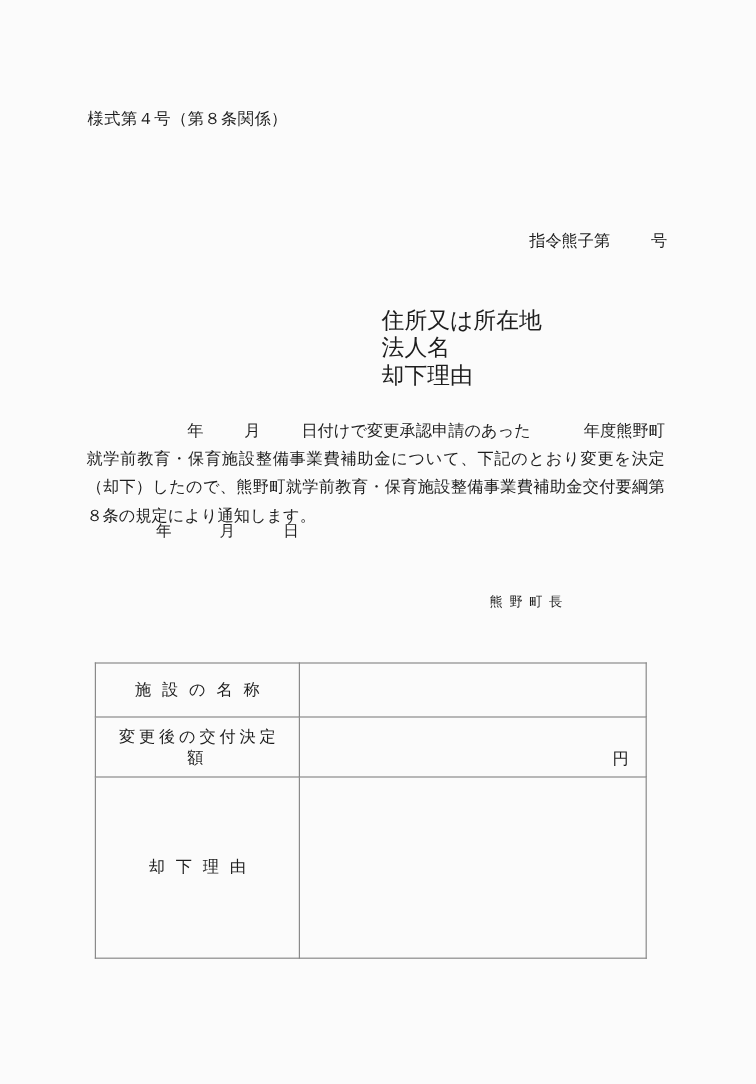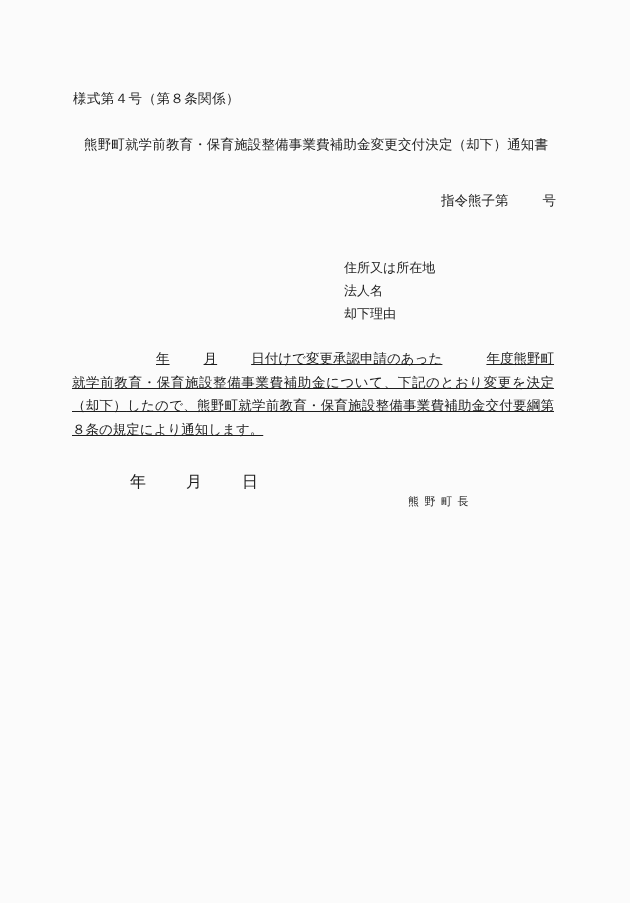--- a/index.html
+++ b/index.html
@@ -54,39 +54,37 @@
   .doc-serial .blank-gap {
     display: inline-block;
     width: 34px;
   }
 
   
   .addressee {
     position: absolute;
     left: 318px;
     top: 256px;
-    font-size: 13px;
+    font-size: 19px;
     line-height: 23px;
-    margin-left: 26px;
   }
   .addressee div {
     white-space: nowrap;
   }
 
   
   .body-text {
     position: absolute;
     left: 72px;
     top: 347px;
     width: 482px;
     font-size: 13.5px;
     line-height: 23.5px;
     text-align: justify;
     text-justify: inter-ideograph;
-    text-decoration: underline;
   }
   .body-text .lead-indent {
     display: inline-block;
     width: 56px;
   }
   .body-text .gap-sm {
     display: inline-block;
     width: 28px;
   }
   .body-text .gap-md {
@@ -95,22 +93,22 @@
   }
   .body-text .gap-lg {
     display: inline-block;
     width: 44px;
   }
 
   
   .issue-date {
     position: absolute;
     left: 130px;
-    top: 472px;
-    font-size: 16px;
+    top: 434px;
+    font-size: 13px;
     white-space: nowrap;
   }
   .issue-date .gap {
     display: inline-block;
     width: 40px;
   }
 
   
   .issuer {
     position: absolute;
@@ -174,34 +172,49 @@
     padding-top: 10px;
   }
 </style>
 </head>
 <body>
 
 <div class="page">
 
   <div class="form-number">様式第４号（第８条関係）</div>
 
-  <div class="doc-title">熊野町就学前教育・保育施設整備事業費補助金変更交付決定（却下）通知書</div>
 
   <div class="doc-serial">
     <span>指令熊子第</span><span class="blank-gap"></span><span>号</span>
   </div>
 
   <div class="addressee">
     <div>住所又は所在地</div>
     <div>法人名</div>
     <div>却下理由</div>
   </div>
 
   <div class="body-text"><span class="lead-indent"></span><span class="gap-sm"></span><span>年</span><span class="gap-md"></span><span>月</span><span class="gap-md"></span><span>日付けで変更承認申請のあった</span><span class="gap-lg"></span><span>年度熊野町就学前</span><span>教育・保育施設整備事業費補助金について、下記のとおり変更を決定（却下）</span><span>したので、熊野町就学前教育・保育施設整備事業費補助金交付要綱第８条の規</span><span>定により通知します。</span></div>
 
   <div class="issue-date">
     <span>年</span><span class="gap"></span><span>月</span><span class="gap"></span><span>日</span>
   </div>
 
   <div class="issuer">熊野町長</div>
 
+  <table class="form-table">
+    <tbody>
+      <tr class="row-name">
+        <td class="label-cell"><span class="spaced">施設の名称</span></td>
+        <td class="value-cell"></td>
+      </tr>
+      <tr class="row-amount">
+        <td class="label-cell"><span class="spaced-tight">変更後の交付決定額</span></td>
+        <td class="value-cell"><span></span><span>円</span></td>
+      </tr>
+      <tr class="row-reason">
+        <td class="label-cell"><span class="spaced">却下理由</span></td>
+        <td class="value-cell"></td>
+      </tr>
+    </tbody>
+  </table>
 
 </div>
 
 </body></html>

